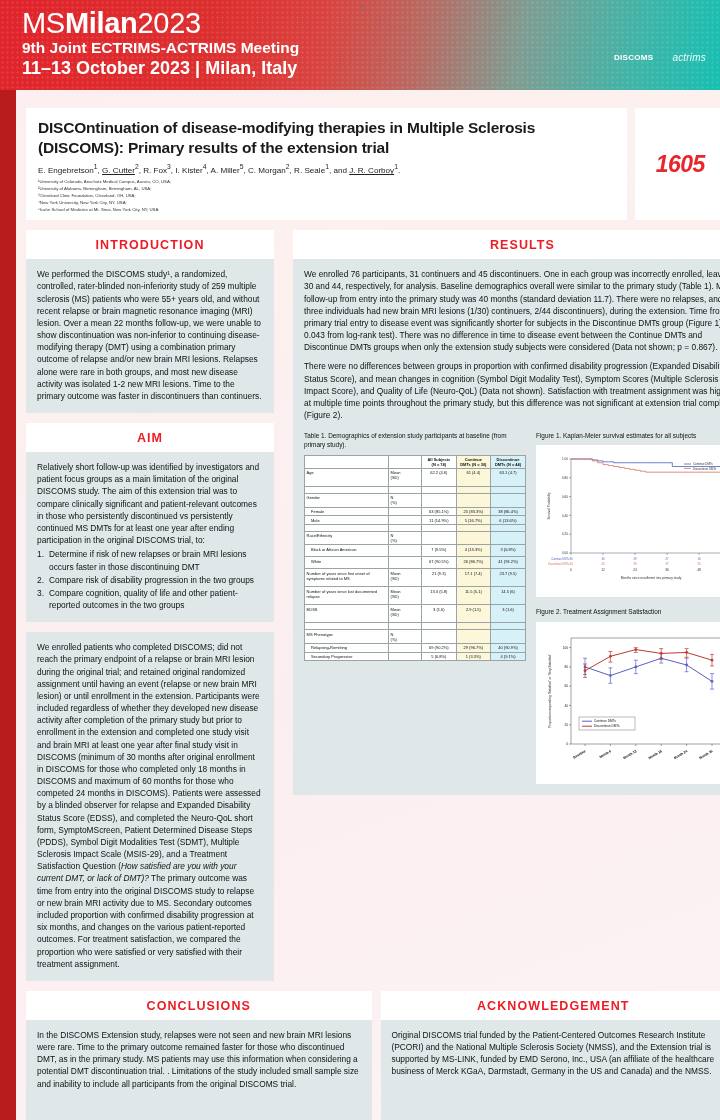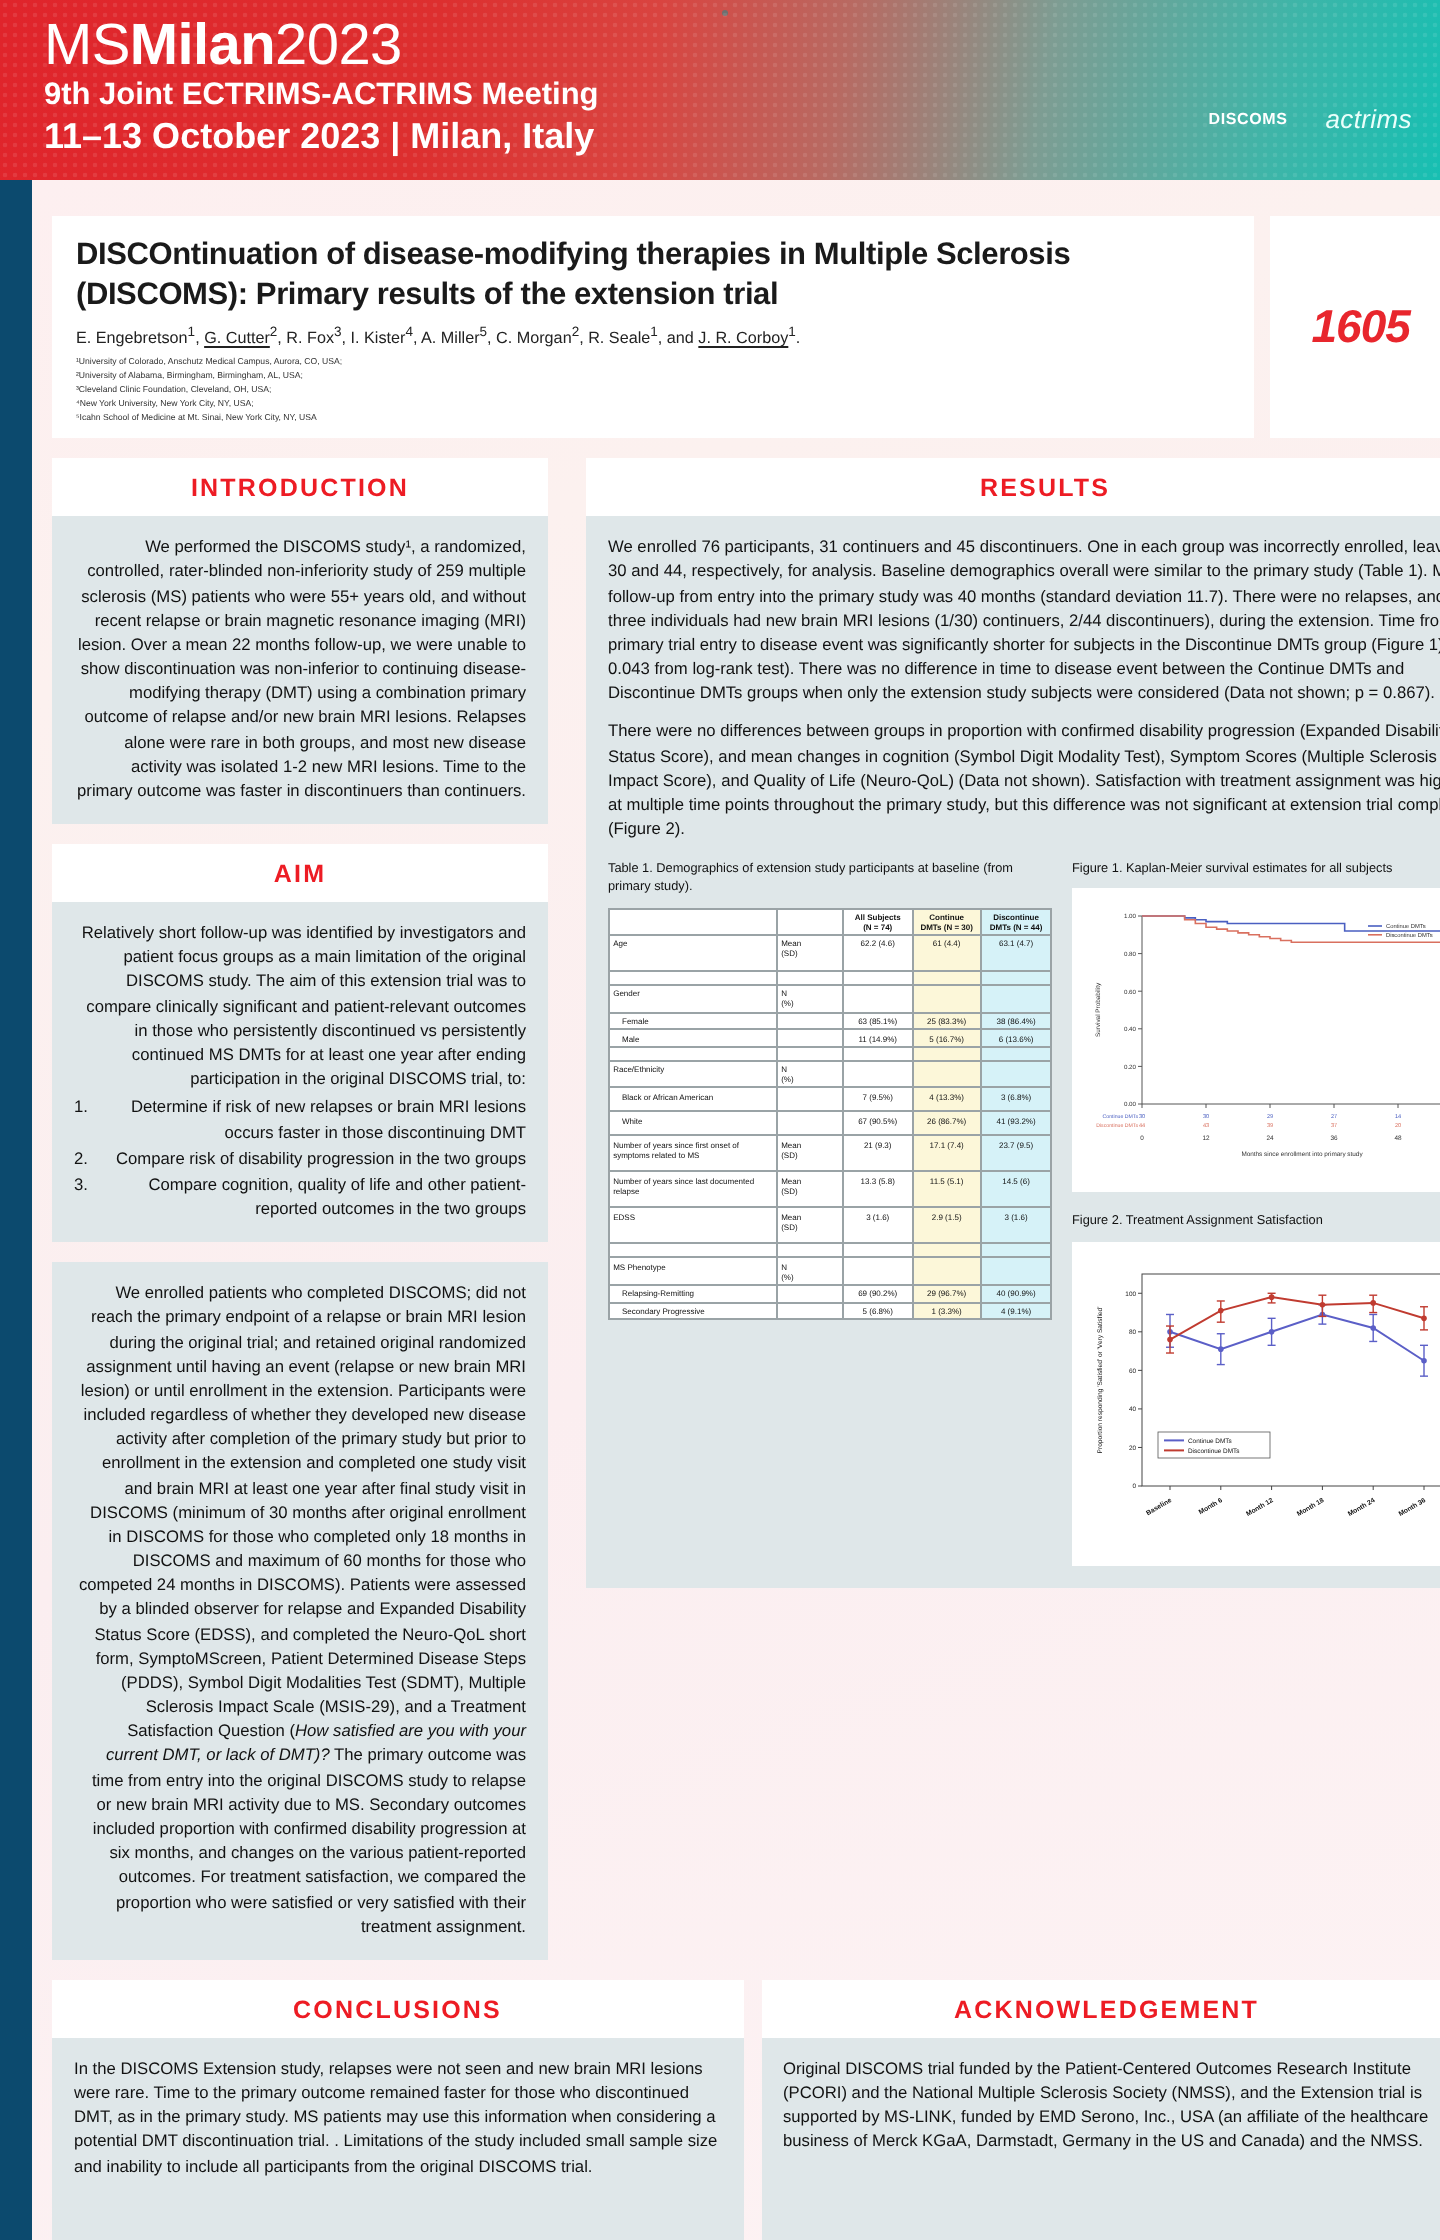--- a/index.html
+++ b/index.html
@@ -2,21 +2,21 @@
 <html><head>
 <meta charset="utf-8">
 <style>
   * { box-sizing: border-box; margin: 0; padding: 0; }
   html, body {
     width: 720px; height: 1120px;
     background: #ffffff;
     font-family: "Liberation Sans", sans-serif;
     overflow: hidden;
   }
-  .poster { position: relative; width: 612px; height: 1120px; background:#0c4a6e; }
+  .poster { position: relative; width: 612px; height: 1120px; background:#b91c1c; }
 
   
   .banner {
     position: relative; width: 720px; height: 90px;
     background: linear-gradient(100deg, #e0242b 0%, #dd2f2f 30%, #d94440 45%,
                 #b86a62 58%, #7e9d93 72%, #3fb5a8 88%, #17bfb2 100%);
     overflow: hidden;
   }
   .banner::after{
     content:""; position:absolute; inset:0;
@@ -25,21 +25,21 @@
   }
   .banner-dot{ position:absolute; left:361px; top:5px; width:3px;height:3px;background:#6f6f6f;border-radius:50%;}
   .banner-txt{ position:absolute; left:22px; top:8px; color:#fff; z-index:3; }
   .b-line1 { font-size: 29px; letter-spacing:-.3px; line-height:1.05; white-space:nowrap;}
   .b-line1 .thin { font-weight: 400; }
   .b-line1 .bold { font-weight: 700; }
   .b-line2 { font-size: 15.5px; font-weight: 600; line-height: 1.22; margin-top:1px; white-space:nowrap;}
   .b-line3 { font-size: 18px; font-weight: 600; line-height: 1.22; white-space:nowrap;}
   .banner-logos{ position:absolute; right:14px; top:52px; z-index:3; display:flex; align-items:center; gap:9px;}
   .logo-e{ font-size:8px; font-weight:800; color:#fff; letter-spacing:.3px; }
-  .logo-a{ font-size:13px; font-weight:500; color:#eafffb; letter-spacing:.2px; font-style:italic;padding-left:10px;}
+  .logo-a{ font-size:10px; font-weight:500; color:#eafffb; letter-spacing:.2px; font-style:italic;padding-left:10px;}
 
   
   .sheet {
     position:absolute; top:90px; left:16px; width:720px; height:1030px;
     background: linear-gradient(160deg,#fdeff0 0%, #fcf1ef 20%, #fbeef0 55%, #fdf3f4 100%);
     padding: 18px 10px 0 10px;
   }
 
   
   .titlerow { display:flex; gap:8px; align-items:stretch; }
@@ -63,21 +63,21 @@
   }
   .sec-body {
     background:#dfe7e9; padding:9px 11px 11px 11px;
     font-size:8.35px; line-height:1.46; color:#121212; text-align:left;
   }
   .sec-body p + p { margin-top:7px; }
   .sec-body ol { margin:2px 0 0 0; padding-left:0; list-style:none; counter-reset:aimc; }
   .sec-body ol li { counter-increment:aimc; padding-left:12px; position:relative; margin-top:1px;}
   .sec-body ol li::before{ content: counter(aimc) "."; position:absolute; left:0; top:0; }
   .sec-gap { height:10px; }
-  .col-left .sec-body { min-height:10px;text-align:right; }
+  .col-left .sec-body { min-height:10px; }
 
   
   .res-split { display:flex; gap:10px; margin-top:10px; }
   .res-left { width:222px; flex:0 0 222px; }
   .res-right { flex:1 1 auto; }
   .figcap { font-size:6.4px; color:#111; line-height:1.42; margin-bottom:5px; font-weight:400;}
 
   
   table.demo { border-collapse:collapse; width:100%; background:#fff; table-layout:fixed;}
   table.demo td, table.demo th { border:.6px solid #9aa3a6; font-size:4.0px; padding:1.3px 1.6px;

